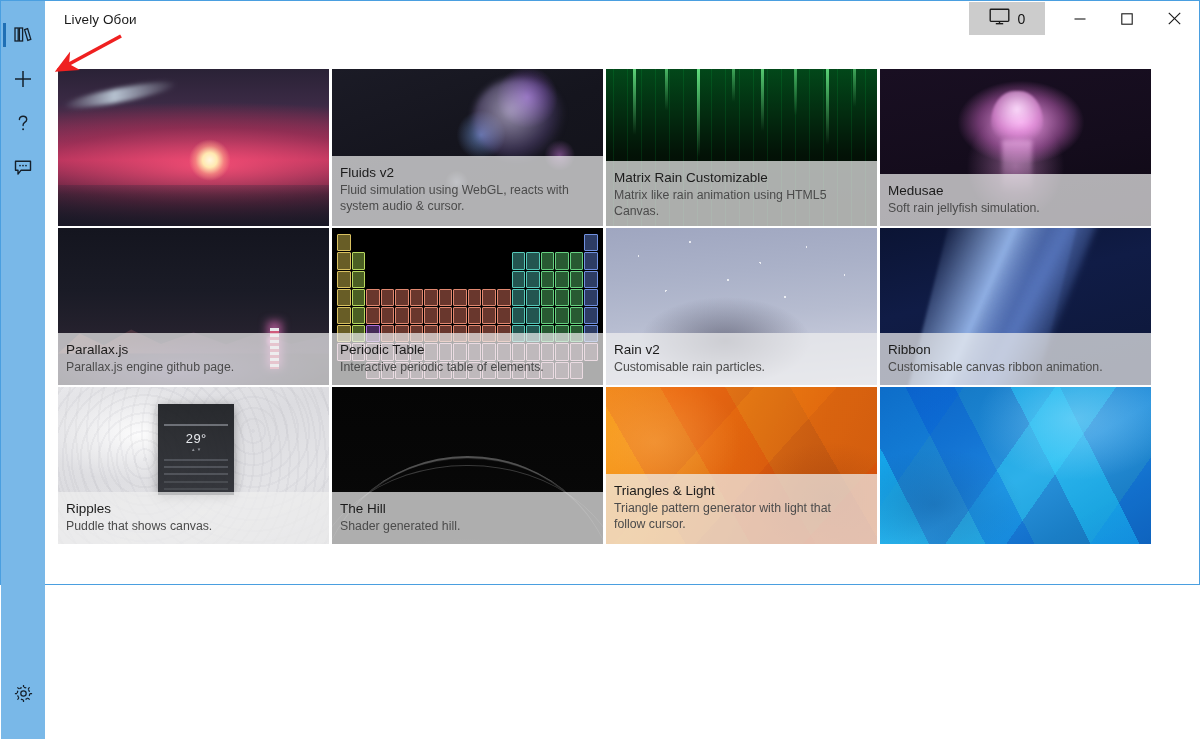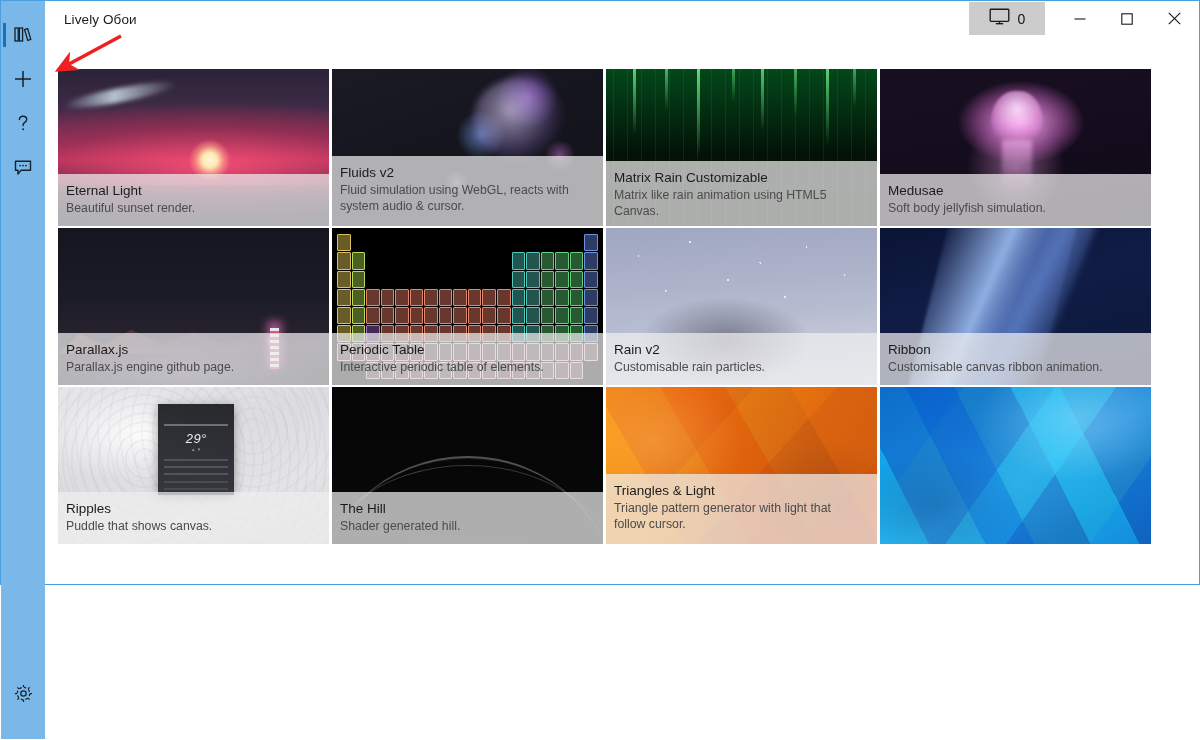--- a/index.html
+++ b/index.html
@@ -239,21 +239,20 @@
     content:"";position:absolute;left:40%;top:-20%;width:26%;height:150%;
     background:linear-gradient(95deg,rgba(90,130,235,0) 0%,rgba(120,160,245,.55) 50%,rgba(70,110,210,0) 100%);
     transform:rotate(22deg);filter:blur(3px);
   }
 
   .t-ripples{
     position:absolute;inset:0;
     background:
       radial-gradient(ellipse 60% 50% at 30% 30%, rgba(255,255,255,.9), rgba(225,225,228,.4) 60%, rgba(210,210,214,0) 85%),
       linear-gradient(160deg,#e9e9ec 0%,#dcdce0 40%,#e4e4e7 70%,#d8d8dc 100%);
-    font-style: italic;
   }
   .t-ripples::before{
     content:"";position:absolute;inset:0;opacity:.35;
     background-image:
       repeating-radial-gradient(circle at 32% 46%, rgba(150,150,160,.25) 0 2px, rgba(255,255,255,0) 2px 9px),
       repeating-radial-gradient(circle at 72% 28%, rgba(150,150,160,.2) 0 2px, rgba(255,255,255,0) 2px 11px);
   }
   .weather-widget{
     position:absolute;left:37%;top:11%;width:28%;height:58%;
     background:linear-gradient(180deg,rgba(24,26,30,.92),rgba(30,32,38,.88));
@@ -428,24 +427,20 @@
     </div>
   </div>
 
   <div id="content">
     <div id="grid">
 
       <div class="card">
         <div class="thumb">
             <div class="t-eternal"></div>
           </div>
-        <div class="caption">
-          <div class="c-title">Eternal Light</div>
-          <div class="c-desc">Beautiful sunset render.</div>
-        </div>
       </div>
 
       <div class="card">
         <div class="thumb">
             <div class="t-fluids"></div>
           </div>
         <div class="caption tall">
           <div class="c-title">Fluids v2</div>
           <div class="c-desc">Fluid simulation using WebGL, reacts with system audio &amp; cursor.</div>
         </div>
@@ -460,21 +455,21 @@
           <div class="c-desc">Matrix like rain animation using HTML5 Canvas.</div>
         </div>
       </div>
 
       <div class="card">
         <div class="thumb">
             <div class="t-medusae"></div>
           </div>
         <div class="caption">
           <div class="c-title">Medusae</div>
-          <div class="c-desc">Soft body jellyfish simulation.</div>
+          <div class="c-desc">Soft rain jellyfish simulation.</div>
         </div>
       </div>
 
       <div class="card">
         <div class="thumb">
             <div class="t-parallax"></div>
           </div>
         <div class="caption">
           <div class="c-title">Parallax.js</div>
           <div class="c-desc">Parallax.js engine github page.</div>

